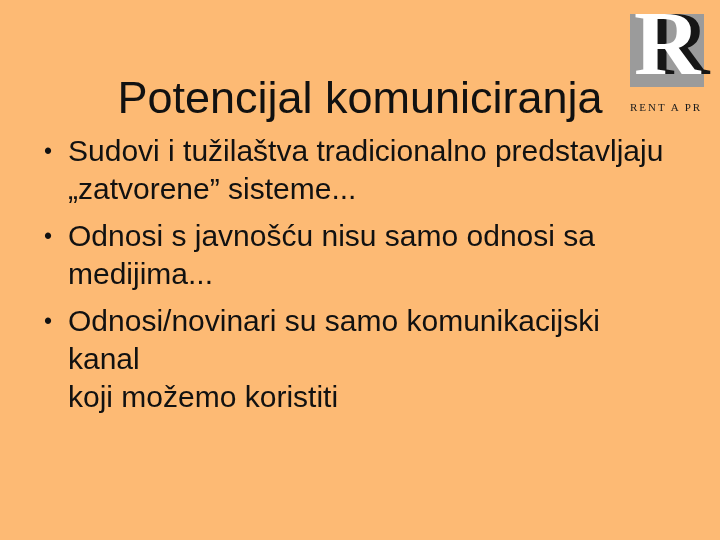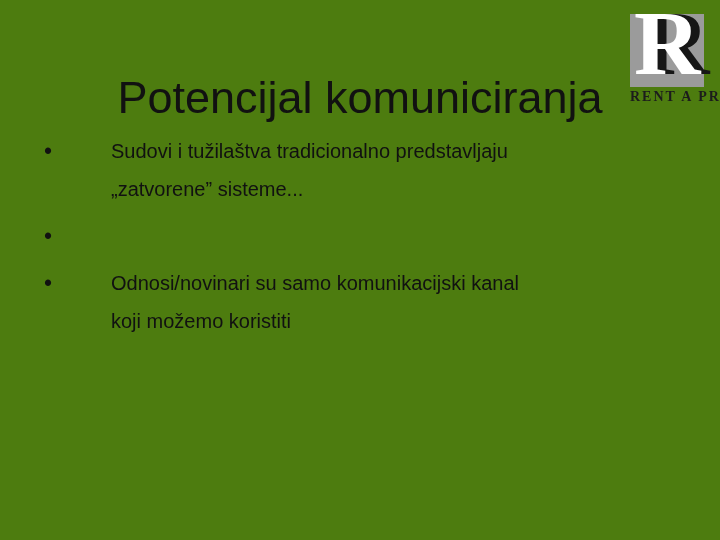--- a/index.html
+++ b/index.html
@@ -1,20 +1,20 @@
 <!DOCTYPE html>
 <html><head>
 <meta charset="utf-8">
 <style>
   html, body { margin: 0; padding: 0; background: #e0e0e0; }
   .slide {
     position: relative;
     width: 720px;
     height: 540px;
-    background: #4d7c0f;
+    background: #fdba74;
     overflow: hidden;
     font-family: "Liberation Sans", sans-serif;
     color: #111111;
   }
 
   
   .slide-title {
     position: absolute;
     top: 42px;
     left: 0;
@@ -40,25 +40,24 @@
     margin-bottom: 9px;
   }
   .bullet-glyph {
     flex: none;
     width: 24px;
     font-size: 23px;
     line-height: 38px;
     color: #111111;
   }
   .bullet-text {
-    font-size: 20px;
+    font-size: 30px;
     line-height: 38px;
     color: #111111;
     white-space: pre-line;
-    margin-left: 43px;
   }
 
   
   .rentapr-logo {
     position: absolute;
     top: 14px;
     left: 630px;
     width: 90px;
   }
   .logo-square {
@@ -73,24 +72,24 @@
     top: -7px;
     font-family: "Liberation Serif", serif;
     font-weight: bold;
     font-size: 92px;
     line-height: 73px;
     white-space: nowrap;
   }
   .logo-letter-shadow { left: 13px; color: #161616; }
   .logo-letter        { left: 4px;  color: #ffffff; }
   .logo-caption {
-    margin-top: 2px;
+    margin-top: 14px;
     font-family: "Liberation Serif", serif;
-    font-weight: bold;
-    font-size: 14px;
+    font-weight: normal;
+    font-size: 11px;
     letter-spacing: 2px;
     color: #1c1c1c;
     white-space: nowrap;
   }
 </style>
 </head>
 <body>
 
 <div class="slide">
 
@@ -107,20 +106,22 @@
   <div class="bullet-list">
 
     <div class="bullet-item">
       <span class="bullet-glyph">•</span>
       <div class="bullet-text">Sudovi i tužilaštva tradicionalno predstavljaju
 „zatvorene” sisteme...</div>
     </div>
 
     <div class="bullet-item">
       <span class="bullet-glyph">•</span>
+      <div class="bullet-text">Odnosi s javnošću nisu samo odnosi sa
+medijima...</div>
     </div>
 
     <div class="bullet-item">
       <span class="bullet-glyph">•</span>
       <div class="bullet-text">Odnosi/novinari su samo komunikacijski kanal
 koji možemo koristiti</div>
     </div>
 
   </div>
 

